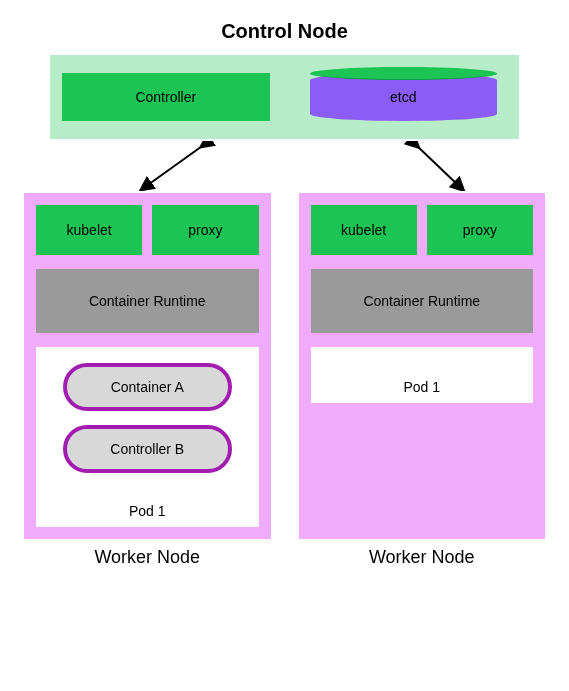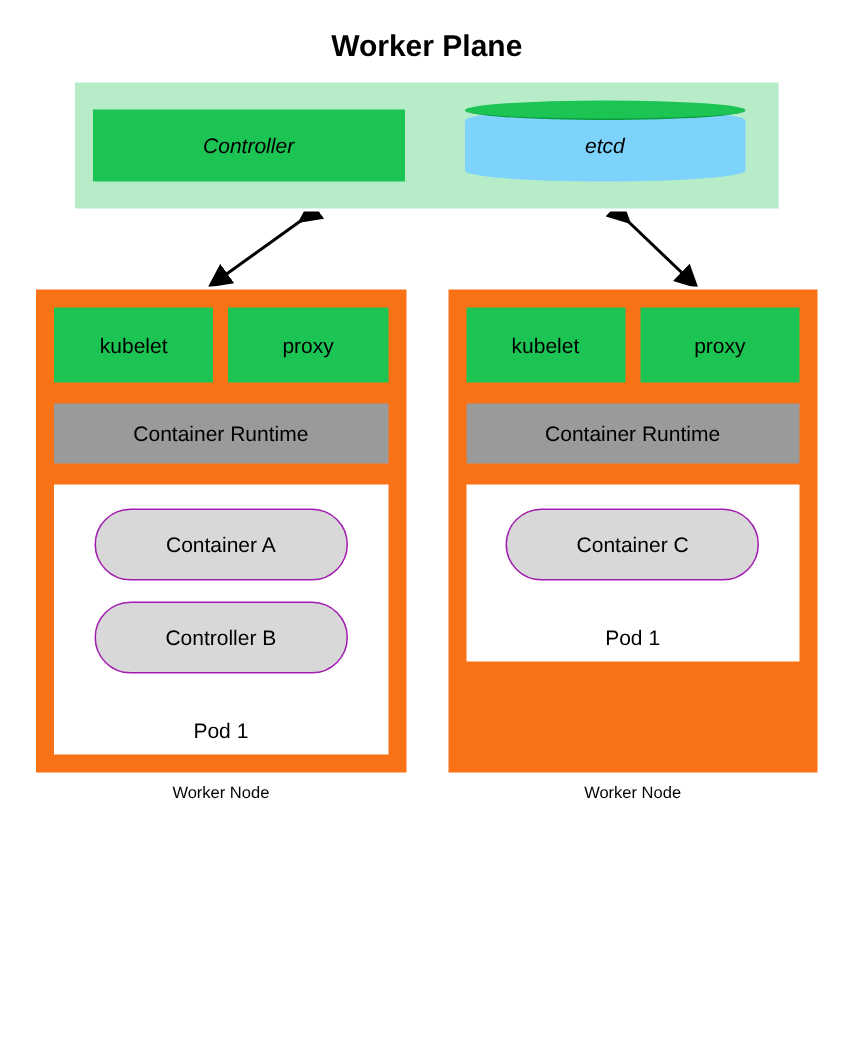--- a/index.html
+++ b/index.html
@@ -1,39 +1,39 @@
 <!DOCTYPE html>
 <html><head>
 <meta charset="utf-8">
 <style>
 * { box-sizing: border-box; margin: 0; padding: 0; font-family: Arial, sans-serif; }
 body { width: 569px; height: 691px; background: #fff; padding: 20px; position: relative; }
 .title { text-align: center; font-weight: bold; font-size: 20px; margin-bottom: 12px; color: #000; }
-.control-plane { background: #b6ecc8; padding: 18px 12px; margin: 0 30px; display: flex; justify-content: space-between; gap: 30px; font-style: italic; }
+.control-plane { background: #b6ecc8; padding: 18px 12px; margin: 0 30px; display: flex; justify-content: space-between; gap: 30px; }
 .cp-col { display: flex; flex-direction: column; gap: 14px; flex: 1; }
 .green-box { background: #1cc454; color: #000; font-size: 14px; display: flex; align-items: center; justify-content: center; height: 48px; }
-.etcd { background: #7dd3fc; height: 48px; position: relative; display: flex; align-items: center; justify-content: center; color: #000; font-size: 14px; border-radius: 50% / 15%; margin: 0 10px; }
+.etcd { background: #8b5cf6; height: 48px; position: relative; display: flex; align-items: center; justify-content: center; color: #000; font-size: 14px; border-radius: 50% / 15%; margin: 0 10px; }
 .etcd::before { content: ''; position: absolute; top: -6px; left: 0; right: 0; height: 12px; background: #1cc454; border-radius: 50%; border-bottom: 1px solid #0a9d3e; }
 .arrows { position: relative; height: 50px; margin: 2px 0; }
 .workers { display: flex; gap: 28px; padding: 0 4px; }
-.worker { background: #f97316; padding: 12px; flex: 1; display: flex; flex-direction: column; gap: 14px; }
+.worker { background: #f0abfc; padding: 12px; flex: 1; display: flex; flex-direction: column; gap: 14px; }
 .worker-top { display: flex; gap: 10px; }
 .worker-top .green-box { flex: 1; height: 50px; }
-.runtime { background: #9a9a9a; color: #000; font-size: 14px; display: flex; align-items: center; justify-content: center; height: 40px; }
+.runtime { background: #9a9a9a; color: #000; font-size: 14px; display: flex; align-items: center; justify-content: center; height: 64px; }
 .pod { background: #fff; padding: 16px 12px 8px; display: flex; flex-direction: column; gap: 14px; align-items: center; }
-.container-pill { background: #d8d8d8; border: 1px solid #a21caf; border-radius: 28px; width: 85%; height: 48px; display: flex; align-items: center; justify-content: center; font-size: 14px; color: #000; }
+.container-pill { background: #d8d8d8; border: 4px solid #a21caf; border-radius: 28px; width: 85%; height: 48px; display: flex; align-items: center; justify-content: center; font-size: 14px; color: #000; }
 .pod-label { font-size: 14px; color: #000; margin-top: 16px; }
-.worker-label { text-align: center; font-size: 11px; color: #000; margin-top: 8px; }
+.worker-label { text-align: center; font-size: 18px; color: #000; margin-top: 8px; }
 .worker-labels { display: flex; gap: 28px; padding: 0 4px; }
 .worker-labels > div { flex: 1; }
 </style>
 </head>
 <body>
 
-<div class="title">Worker Plane</div>
+<div class="title">Control Node</div>
 
 <div class="control-plane">
   <div class="cp-col">
     <div class="green-box">Controller</div>
   </div>
   <div class="cp-col">
     <div class="etcd">
         <span>etcd</span>
       </div>
   </div>
@@ -64,21 +64,20 @@
       <div class="pod-label">Pod 1</div>
     </div>
   </div>
   <div class="worker">
     <div class="worker-top">
       <div class="green-box">kubelet</div>
       <div class="green-box">proxy</div>
     </div>
     <div class="runtime">Container Runtime</div>
     <div class="pod">
-      <div class="container-pill">Container C</div>
       <div class="pod-label">Pod 1</div>
     </div>
   </div>
 </div>
 
 <div class="worker-labels">
   <div class="worker-label">Worker Node</div>
   <div class="worker-label">Worker Node</div>
 </div>
 

